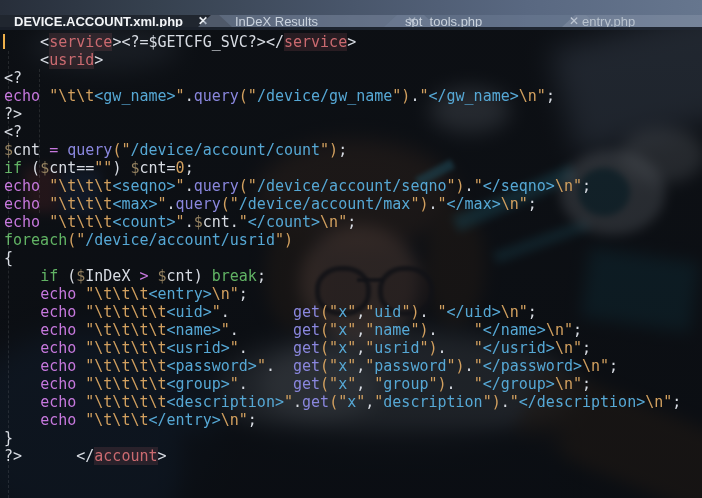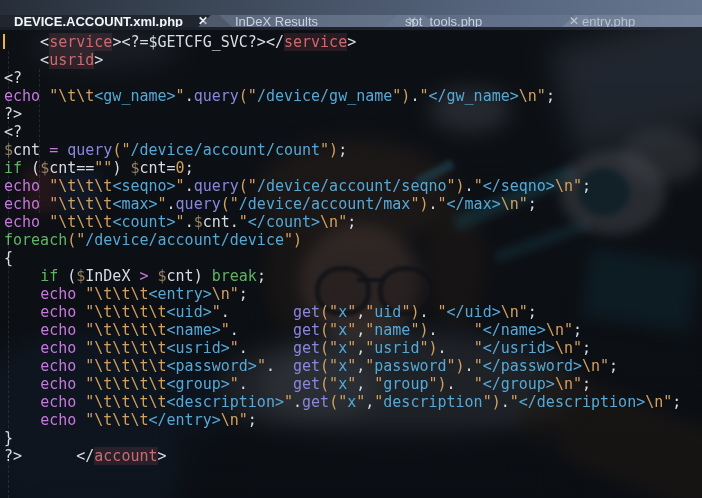--- a/index.html
+++ b/index.html
@@ -99,21 +99,21 @@
     <div class="line"><span style="color: rgb(216, 220, 227);">    &lt;</span><span style="color: rgb(203, 106, 112); background: rgba(203, 106, 112, 0.15);">usrid</span><span style="color: rgb(216, 220, 227);">&gt;</span></div>
     <div class="line"><span style="color: rgb(216, 220, 227);">&lt;?</span></div>
     <div class="line"><span style="color: rgb(198, 120, 221);">echo</span><span style="color: rgb(216, 220, 227);"> </span><span style="color: rgb(210, 160, 95);">"\t\t</span><span style="color: rgb(86, 168, 213);">&lt;gw_name&gt;</span><span style="color: rgb(210, 160, 95);">"</span><span style="color: rgb(216, 220, 227);">.</span><span style="color: rgb(138, 135, 222);">query</span><span style="color: rgb(210, 160, 95);">("</span><span style="color: rgb(86, 168, 213);">/device/gw_name</span><span style="color: rgb(210, 160, 95);">")</span><span style="color: rgb(216, 220, 227);">.</span><span style="color: rgb(210, 160, 95);">"</span><span style="color: rgb(86, 168, 213);">&lt;/gw_name&gt;</span><span style="color: rgb(210, 160, 95);">\n"</span><span style="color: rgb(216, 220, 227);">;</span></div>
     <div class="line"><span style="color: rgb(216, 220, 227);">?&gt;</span></div>
     <div class="line"><span style="color: rgb(216, 220, 227);">&lt;?</span></div>
     <div class="line"><span style="color: rgb(147, 128, 95);">$</span><span style="color: rgb(216, 220, 227);">cnt </span><span style="color: rgb(198, 120, 221);">=</span><span style="color: rgb(216, 220, 227);"> </span><span style="color: rgb(138, 135, 222);">query</span><span style="color: rgb(210, 160, 95);">("</span><span style="color: rgb(86, 168, 213);">/device/account/count</span><span style="color: rgb(210, 160, 95);">")</span><span style="color: rgb(216, 220, 227);">;</span></div>
     <div class="line"><span style="color: rgb(97, 179, 100);">if</span><span style="color: rgb(216, 220, 227);"> (</span><span style="color: rgb(147, 128, 95);">$</span><span style="color: rgb(216, 220, 227);">cnt==</span><span style="color: rgb(210, 160, 95);">""</span><span style="color: rgb(216, 220, 227);">) </span><span style="color: rgb(147, 128, 95);">$</span><span style="color: rgb(216, 220, 227);">cnt=</span><span style="color: rgb(210, 160, 95);">0</span><span style="color: rgb(216, 220, 227);">;</span></div>
     <div class="line"><span style="color: rgb(198, 120, 221);">echo</span><span style="color: rgb(216, 220, 227);"> </span><span style="color: rgb(210, 160, 95);">"\t\t\t</span><span style="color: rgb(86, 168, 213);">&lt;seqno&gt;</span><span style="color: rgb(210, 160, 95);">"</span><span style="color: rgb(216, 220, 227);">.</span><span style="color: rgb(138, 135, 222);">query</span><span style="color: rgb(210, 160, 95);">("</span><span style="color: rgb(86, 168, 213);">/device/account/seqno</span><span style="color: rgb(210, 160, 95);">")</span><span style="color: rgb(216, 220, 227);">.</span><span style="color: rgb(210, 160, 95);">"</span><span style="color: rgb(86, 168, 213);">&lt;/seqno&gt;</span><span style="color: rgb(210, 160, 95);">\n"</span><span style="color: rgb(216, 220, 227);">;</span></div>
     <div class="line"><span style="color: rgb(198, 120, 221);">echo</span><span style="color: rgb(216, 220, 227);"> </span><span style="color: rgb(210, 160, 95);">"\t\t\t</span><span style="color: rgb(86, 168, 213);">&lt;max&gt;</span><span style="color: rgb(210, 160, 95);">"</span><span style="color: rgb(216, 220, 227);">.</span><span style="color: rgb(138, 135, 222);">query</span><span style="color: rgb(210, 160, 95);">("</span><span style="color: rgb(86, 168, 213);">/device/account/max</span><span style="color: rgb(210, 160, 95);">")</span><span style="color: rgb(216, 220, 227);">.</span><span style="color: rgb(210, 160, 95);">"</span><span style="color: rgb(86, 168, 213);">&lt;/max&gt;</span><span style="color: rgb(210, 160, 95);">\n"</span><span style="color: rgb(216, 220, 227);">;</span></div>
     <div class="line"><span style="color: rgb(198, 120, 221);">echo</span><span style="color: rgb(216, 220, 227);"> </span><span style="color: rgb(210, 160, 95);">"\t\t\t</span><span style="color: rgb(86, 168, 213);">&lt;count&gt;</span><span style="color: rgb(210, 160, 95);">"</span><span style="color: rgb(216, 220, 227);">.</span><span style="color: rgb(147, 128, 95);">$</span><span style="color: rgb(216, 220, 227);">cnt</span><span style="color: rgb(216, 220, 227);">.</span><span style="color: rgb(210, 160, 95);">"</span><span style="color: rgb(86, 168, 213);">&lt;/count&gt;</span><span style="color: rgb(210, 160, 95);">\n"</span><span style="color: rgb(216, 220, 227);">;</span></div>
-    <div class="line"><span style="color: rgb(97, 179, 100);">foreach</span><span style="color: rgb(210, 160, 95);">("</span><span style="color: rgb(86, 168, 213);">/device/account/device</span><span style="color: rgb(210, 160, 95);">")</span></div>
+    <div class="line"><span style="color: rgb(97, 179, 100);">foreach</span><span style="color: rgb(210, 160, 95);">("</span><span style="color: rgb(86, 168, 213);">/device/account/usrid</span><span style="color: rgb(210, 160, 95);">")</span></div>
     <div class="line"><span style="color: rgb(216, 220, 227);">{</span></div>
     <div class="line"><span style="color: rgb(216, 220, 227);">    </span><span style="color: rgb(97, 179, 100);">if</span><span style="color: rgb(216, 220, 227);"> (</span><span style="color: rgb(147, 128, 95);">$</span><span style="color: rgb(216, 220, 227);">InDeX </span><span style="color: rgb(198, 120, 221);">&gt;</span><span style="color: rgb(216, 220, 227);"> </span><span style="color: rgb(147, 128, 95);">$</span><span style="color: rgb(216, 220, 227);">cnt) </span><span style="color: rgb(97, 179, 100);">break</span><span style="color: rgb(216, 220, 227);">;</span></div>
     <div class="line"><span style="color: rgb(216, 220, 227);">    </span><span style="color: rgb(198, 120, 221);">echo</span><span style="color: rgb(216, 220, 227);"> </span><span style="color: rgb(210, 160, 95);">"\t\t\t</span><span style="color: rgb(86, 168, 213);">&lt;entry&gt;</span><span style="color: rgb(210, 160, 95);">\n"</span><span style="color: rgb(216, 220, 227);">;</span></div>
     <div class="line"><span style="color: rgb(216, 220, 227);">    </span><span style="color: rgb(198, 120, 221);">echo</span><span style="color: rgb(216, 220, 227);"> </span><span style="color: rgb(210, 160, 95);">"\t\t\t\t</span><span style="color: rgb(86, 168, 213);">&lt;uid&gt;</span><span style="color: rgb(210, 160, 95);">"</span><span style="color: rgb(216, 220, 227);">.       </span><span style="color: rgb(138, 135, 222);">get</span><span style="color: rgb(210, 160, 95);">("</span><span style="color: rgb(86, 168, 213);">x</span><span style="color: rgb(210, 160, 95);">"</span><span style="color: rgb(216, 220, 227);">,</span><span style="color: rgb(210, 160, 95);">"</span><span style="color: rgb(86, 168, 213);">uid</span><span style="color: rgb(210, 160, 95);">")</span><span style="color: rgb(216, 220, 227);">. </span><span style="color: rgb(210, 160, 95);">"</span><span style="color: rgb(86, 168, 213);">&lt;/uid&gt;</span><span style="color: rgb(210, 160, 95);">\n"</span><span style="color: rgb(216, 220, 227);">;</span></div>
     <div class="line"><span style="color: rgb(216, 220, 227);">    </span><span style="color: rgb(198, 120, 221);">echo</span><span style="color: rgb(216, 220, 227);"> </span><span style="color: rgb(210, 160, 95);">"\t\t\t\t</span><span style="color: rgb(86, 168, 213);">&lt;name&gt;</span><span style="color: rgb(210, 160, 95);">"</span><span style="color: rgb(216, 220, 227);">.      </span><span style="color: rgb(138, 135, 222);">get</span><span style="color: rgb(210, 160, 95);">("</span><span style="color: rgb(86, 168, 213);">x</span><span style="color: rgb(210, 160, 95);">"</span><span style="color: rgb(216, 220, 227);">,</span><span style="color: rgb(210, 160, 95);">"</span><span style="color: rgb(86, 168, 213);">name</span><span style="color: rgb(210, 160, 95);">")</span><span style="color: rgb(216, 220, 227);">.    </span><span style="color: rgb(210, 160, 95);">"</span><span style="color: rgb(86, 168, 213);">&lt;/name&gt;</span><span style="color: rgb(210, 160, 95);">\n"</span><span style="color: rgb(216, 220, 227);">;</span></div>
     <div class="line"><span style="color: rgb(216, 220, 227);">    </span><span style="color: rgb(198, 120, 221);">echo</span><span style="color: rgb(216, 220, 227);"> </span><span style="color: rgb(210, 160, 95);">"\t\t\t\t</span><span style="color: rgb(86, 168, 213);">&lt;usrid&gt;</span><span style="color: rgb(210, 160, 95);">"</span><span style="color: rgb(216, 220, 227);">.     </span><span style="color: rgb(138, 135, 222);">get</span><span style="color: rgb(210, 160, 95);">("</span><span style="color: rgb(86, 168, 213);">x</span><span style="color: rgb(210, 160, 95);">"</span><span style="color: rgb(216, 220, 227);">,</span><span style="color: rgb(210, 160, 95);">"</span><span style="color: rgb(86, 168, 213);">usrid</span><span style="color: rgb(210, 160, 95);">")</span><span style="color: rgb(216, 220, 227);">.   </span><span style="color: rgb(210, 160, 95);">"</span><span style="color: rgb(86, 168, 213);">&lt;/usrid&gt;</span><span style="color: rgb(210, 160, 95);">\n"</span><span style="color: rgb(216, 220, 227);">;</span></div>
     <div class="line"><span style="color: rgb(216, 220, 227);">    </span><span style="color: rgb(198, 120, 221);">echo</span><span style="color: rgb(216, 220, 227);"> </span><span style="color: rgb(210, 160, 95);">"\t\t\t\t</span><span style="color: rgb(86, 168, 213);">&lt;password&gt;</span><span style="color: rgb(210, 160, 95);">"</span><span style="color: rgb(216, 220, 227);">.  </span><span style="color: rgb(138, 135, 222);">get</span><span style="color: rgb(210, 160, 95);">("</span><span style="color: rgb(86, 168, 213);">x</span><span style="color: rgb(210, 160, 95);">"</span><span style="color: rgb(216, 220, 227);">,</span><span style="color: rgb(210, 160, 95);">"</span><span style="color: rgb(86, 168, 213);">password</span><span style="color: rgb(210, 160, 95);">")</span><span style="color: rgb(216, 220, 227);">.</span><span style="color: rgb(210, 160, 95);">"</span><span style="color: rgb(86, 168, 213);">&lt;/password&gt;</span><span style="color: rgb(210, 160, 95);">\n"</span><span style="color: rgb(216, 220, 227);">;</span></div>
     <div class="line"><span style="color: rgb(216, 220, 227);">    </span><span style="color: rgb(198, 120, 221);">echo</span><span style="color: rgb(216, 220, 227);"> </span><span style="color: rgb(210, 160, 95);">"\t\t\t\t</span><span style="color: rgb(86, 168, 213);">&lt;group&gt;</span><span style="color: rgb(210, 160, 95);">"</span><span style="color: rgb(216, 220, 227);">.     </span><span style="color: rgb(138, 135, 222);">get</span><span style="color: rgb(210, 160, 95);">("</span><span style="color: rgb(86, 168, 213);">x</span><span style="color: rgb(210, 160, 95);">"</span><span style="color: rgb(216, 220, 227);">, </span><span style="color: rgb(210, 160, 95);">"</span><span style="color: rgb(86, 168, 213);">group</span><span style="color: rgb(210, 160, 95);">")</span><span style="color: rgb(216, 220, 227);">.  </span><span style="color: rgb(210, 160, 95);">"</span><span style="color: rgb(86, 168, 213);">&lt;/group&gt;</span><span style="color: rgb(210, 160, 95);">\n"</span><span style="color: rgb(216, 220, 227);">;</span></div>
     <div class="line"><span style="color: rgb(216, 220, 227);">    </span><span style="color: rgb(198, 120, 221);">echo</span><span style="color: rgb(216, 220, 227);"> </span><span style="color: rgb(210, 160, 95);">"\t\t\t\t</span><span style="color: rgb(86, 168, 213);">&lt;description&gt;</span><span style="color: rgb(210, 160, 95);">"</span><span style="color: rgb(216, 220, 227);">.</span><span style="color: rgb(138, 135, 222);">get</span><span style="color: rgb(210, 160, 95);">("</span><span style="color: rgb(86, 168, 213);">x</span><span style="color: rgb(210, 160, 95);">"</span><span style="color: rgb(216, 220, 227);">,</span><span style="color: rgb(210, 160, 95);">"</span><span style="color: rgb(86, 168, 213);">description</span><span style="color: rgb(210, 160, 95);">")</span><span style="color: rgb(216, 220, 227);">.</span><span style="color: rgb(210, 160, 95);">"</span><span style="color: rgb(86, 168, 213);">&lt;/description&gt;</span><span style="color: rgb(210, 160, 95);">\n"</span><span style="color: rgb(216, 220, 227);">;</span></div>
     <div class="line"><span style="color: rgb(216, 220, 227);">    </span><span style="color: rgb(198, 120, 221);">echo</span><span style="color: rgb(216, 220, 227);"> </span><span style="color: rgb(210, 160, 95);">"\t\t\t</span><span style="color: rgb(86, 168, 213);">&lt;/entry&gt;</span><span style="color: rgb(210, 160, 95);">\n"</span><span style="color: rgb(216, 220, 227);">;</span></div>

